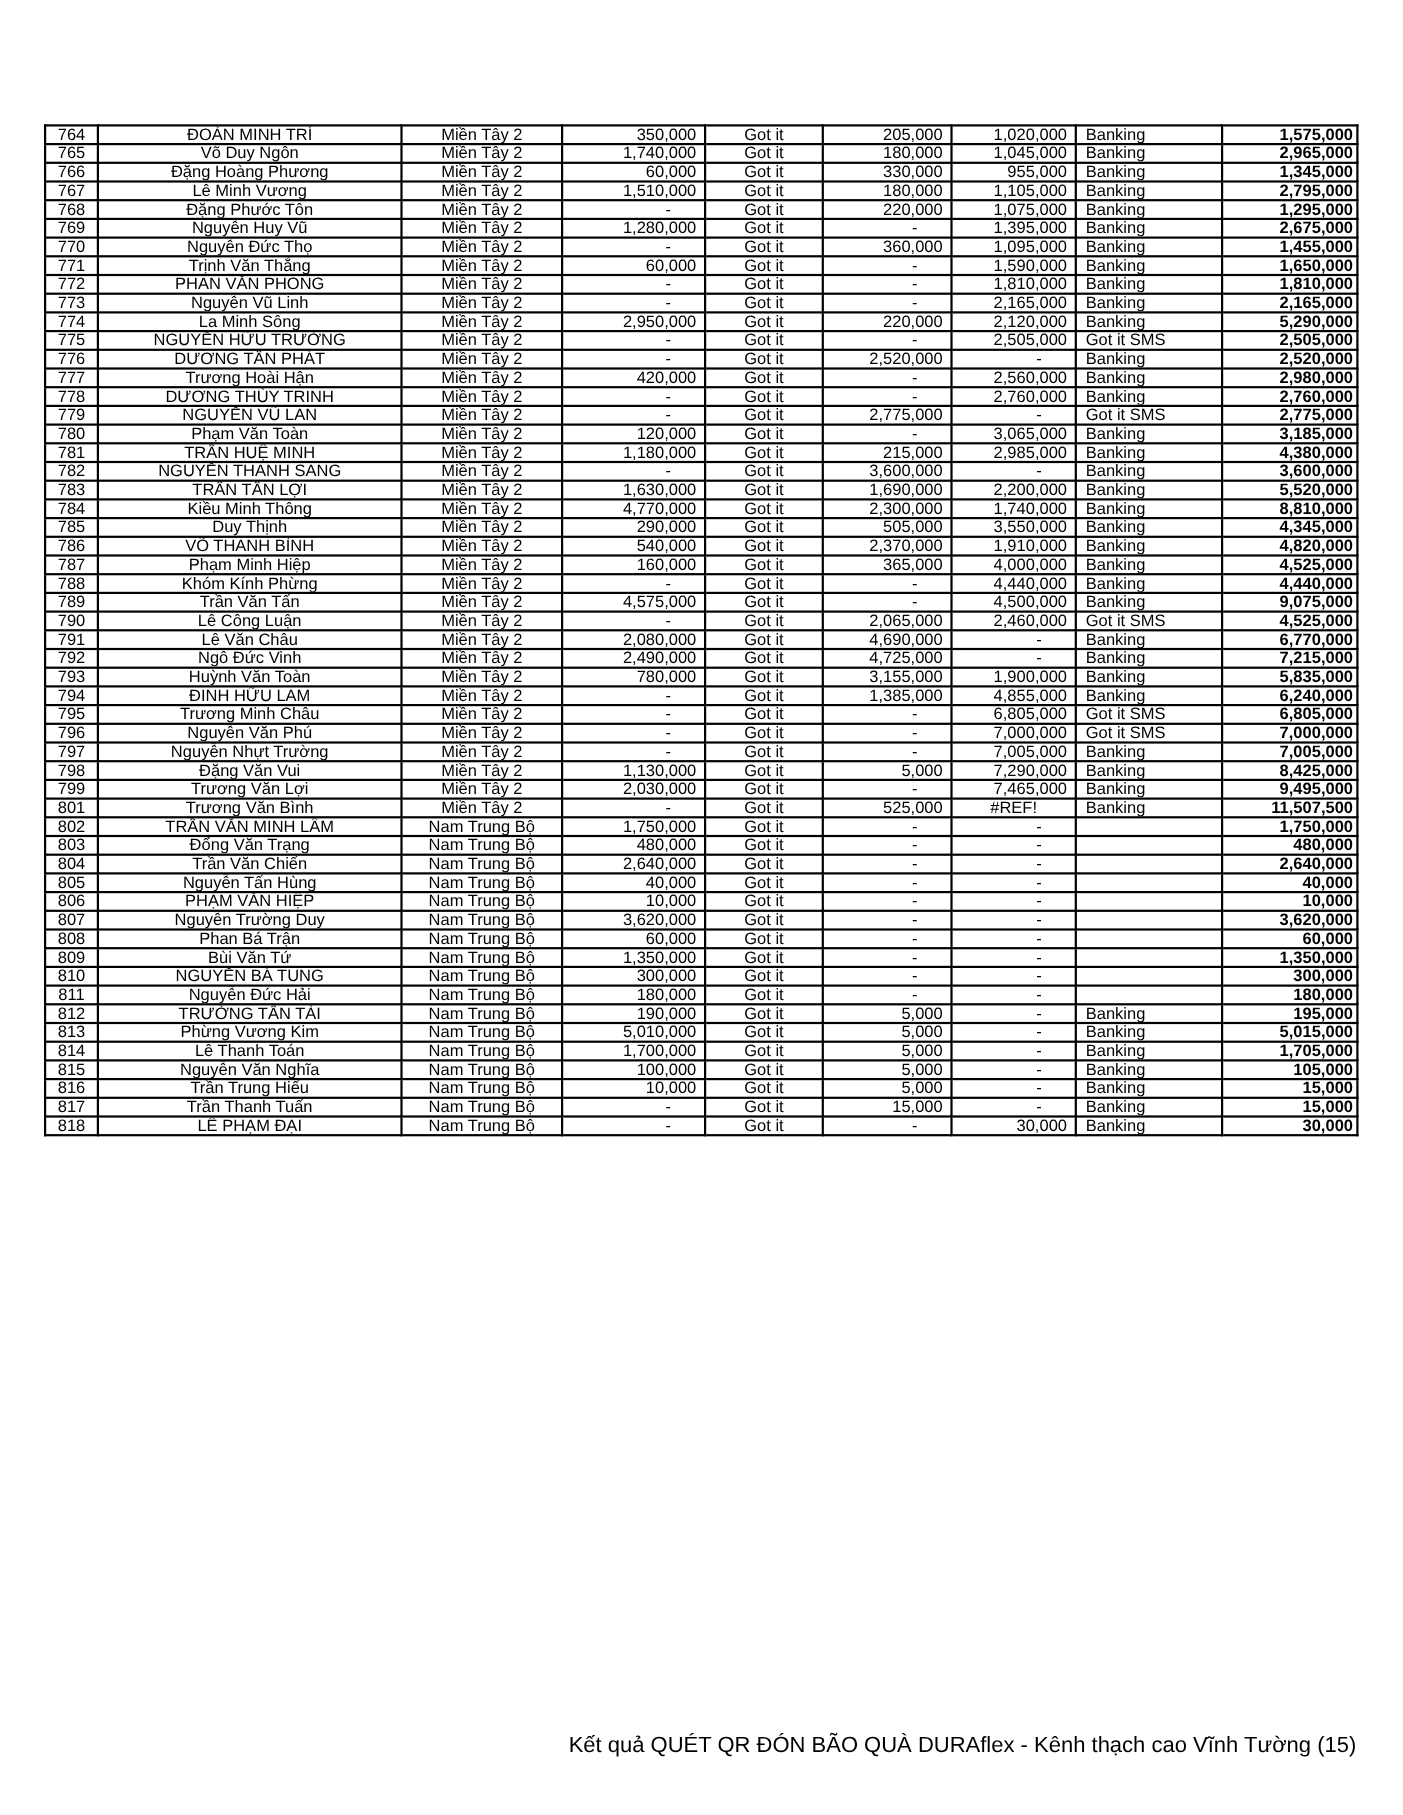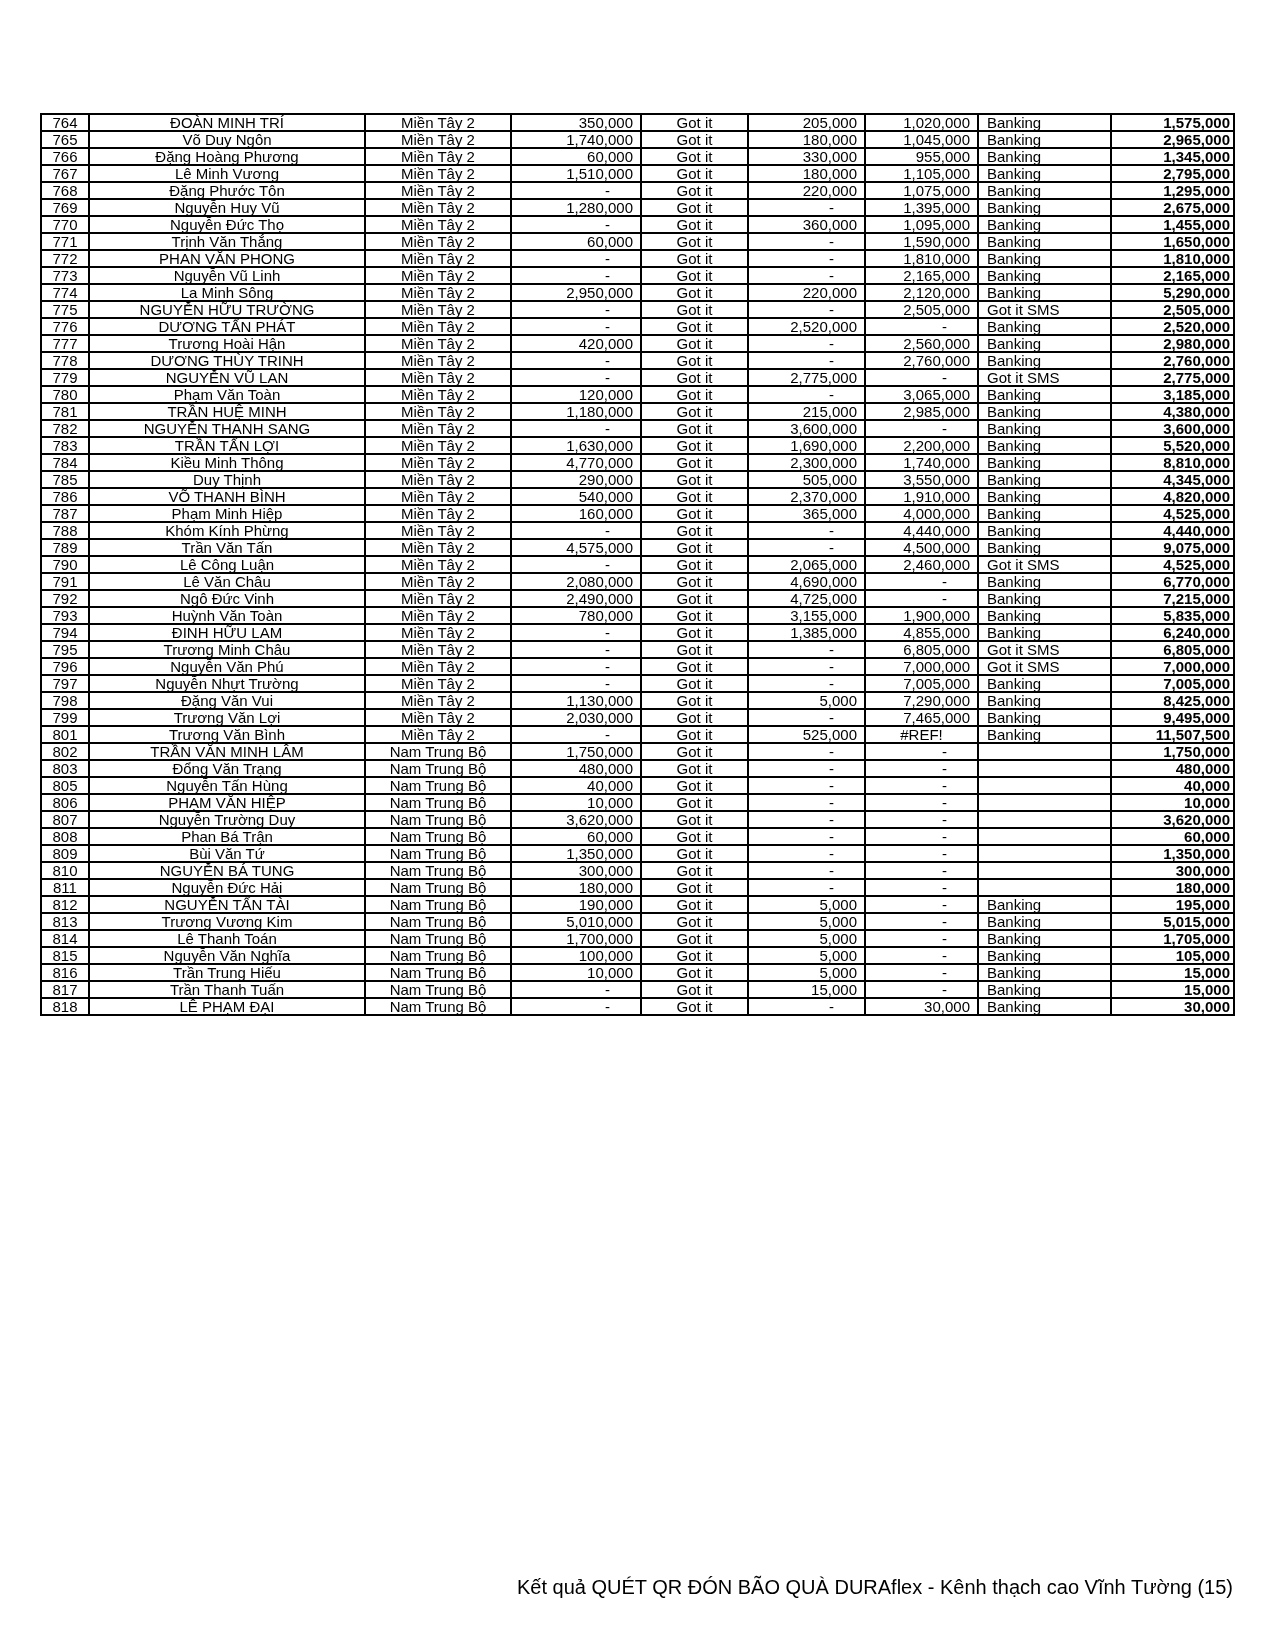--- a/index.html
+++ b/index.html
@@ -471,20 +471,31 @@
     <td class="c-name">Đổng Văn Trạng</td>
     <td class="c-region">Nam Trung Bộ</td>
     <td class="c-amt">480,000</td>
     <td class="c-status">Got it</td>
     <td class="c-amt dash">-</td>
     <td class="c-amt dash">-</td>
     <td class="c-method"></td>
     <td class="c-total">480,000</td>
   </tr>
       <tr class="data-row">
+    <td class="c-no">804</td>
+    <td class="c-name">Trần Văn Chiến</td>
+    <td class="c-region">Nam Trung Bộ</td>
+    <td class="c-amt">2,640,000</td>
+    <td class="c-status">Got it</td>
+    <td class="c-amt dash">-</td>
+    <td class="c-amt dash">-</td>
+    <td class="c-method"></td>
+    <td class="c-total">2,640,000</td>
+  </tr>
+      <tr class="data-row">
     <td class="c-no">805</td>
     <td class="c-name">Nguyễn Tấn Hùng</td>
     <td class="c-region">Nam Trung Bộ</td>
     <td class="c-amt">40,000</td>
     <td class="c-status">Got it</td>
     <td class="c-amt dash">-</td>
     <td class="c-amt dash">-</td>
     <td class="c-method"></td>
     <td class="c-total">40,000</td>
   </tr>
@@ -549,32 +560,32 @@
     <td class="c-region">Nam Trung Bộ</td>
     <td class="c-amt">180,000</td>
     <td class="c-status">Got it</td>
     <td class="c-amt dash">-</td>
     <td class="c-amt dash">-</td>
     <td class="c-method"></td>
     <td class="c-total">180,000</td>
   </tr>
       <tr class="data-row">
     <td class="c-no">812</td>
-    <td class="c-name">NGUYỄN TẤN TÀI</td>
+    <td class="c-name">TRƯỜNG TẤN TÀI</td>
     <td class="c-region">Nam Trung Bộ</td>
     <td class="c-amt">190,000</td>
     <td class="c-status">Got it</td>
     <td class="c-amt">5,000</td>
     <td class="c-amt dash">-</td>
     <td class="c-method">Banking</td>
     <td class="c-total">195,000</td>
   </tr>
       <tr class="data-row">
     <td class="c-no">813</td>
-    <td class="c-name">Trương Vương Kim</td>
+    <td class="c-name">Phừng Vương Kim</td>
     <td class="c-region">Nam Trung Bộ</td>
     <td class="c-amt">5,010,000</td>
     <td class="c-status">Got it</td>
     <td class="c-amt">5,000</td>
     <td class="c-amt dash">-</td>
     <td class="c-method">Banking</td>
     <td class="c-total">5,015,000</td>
   </tr>
       <tr class="data-row">
     <td class="c-no">814</td>

